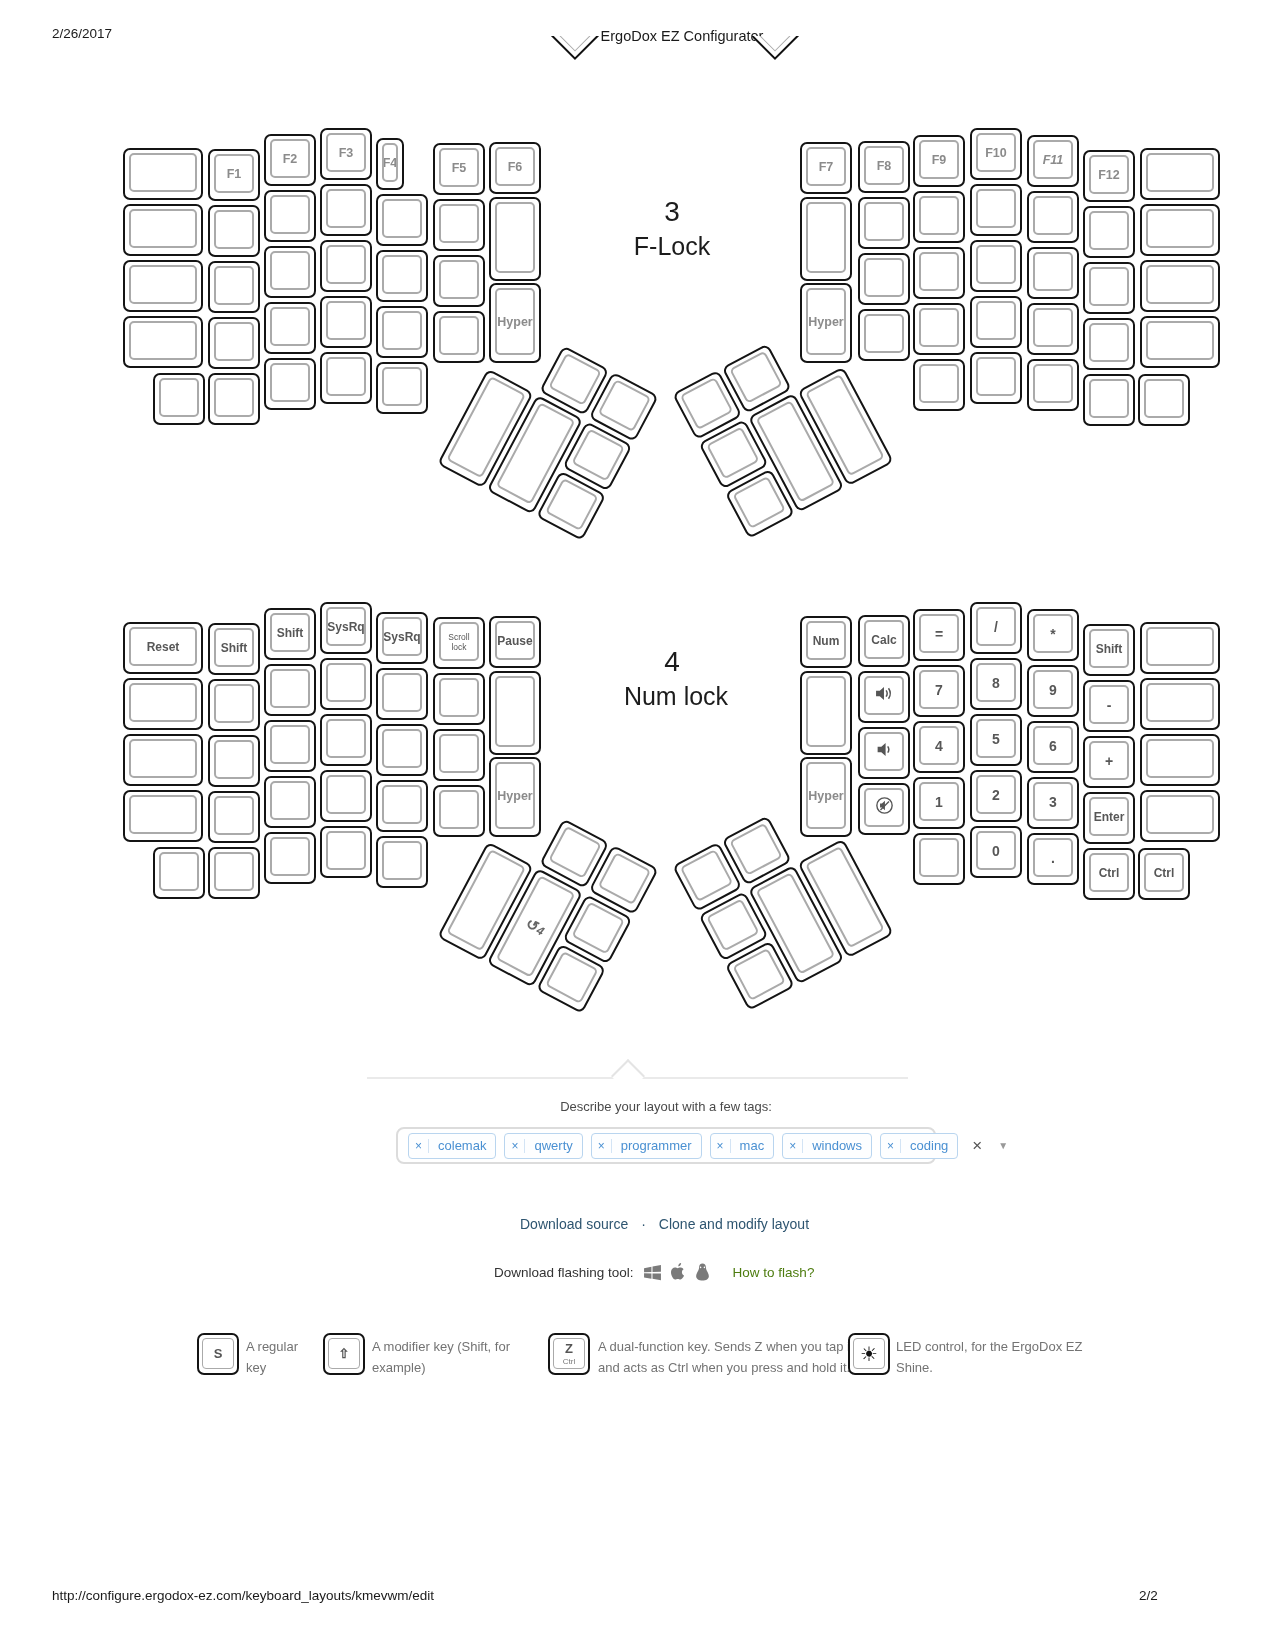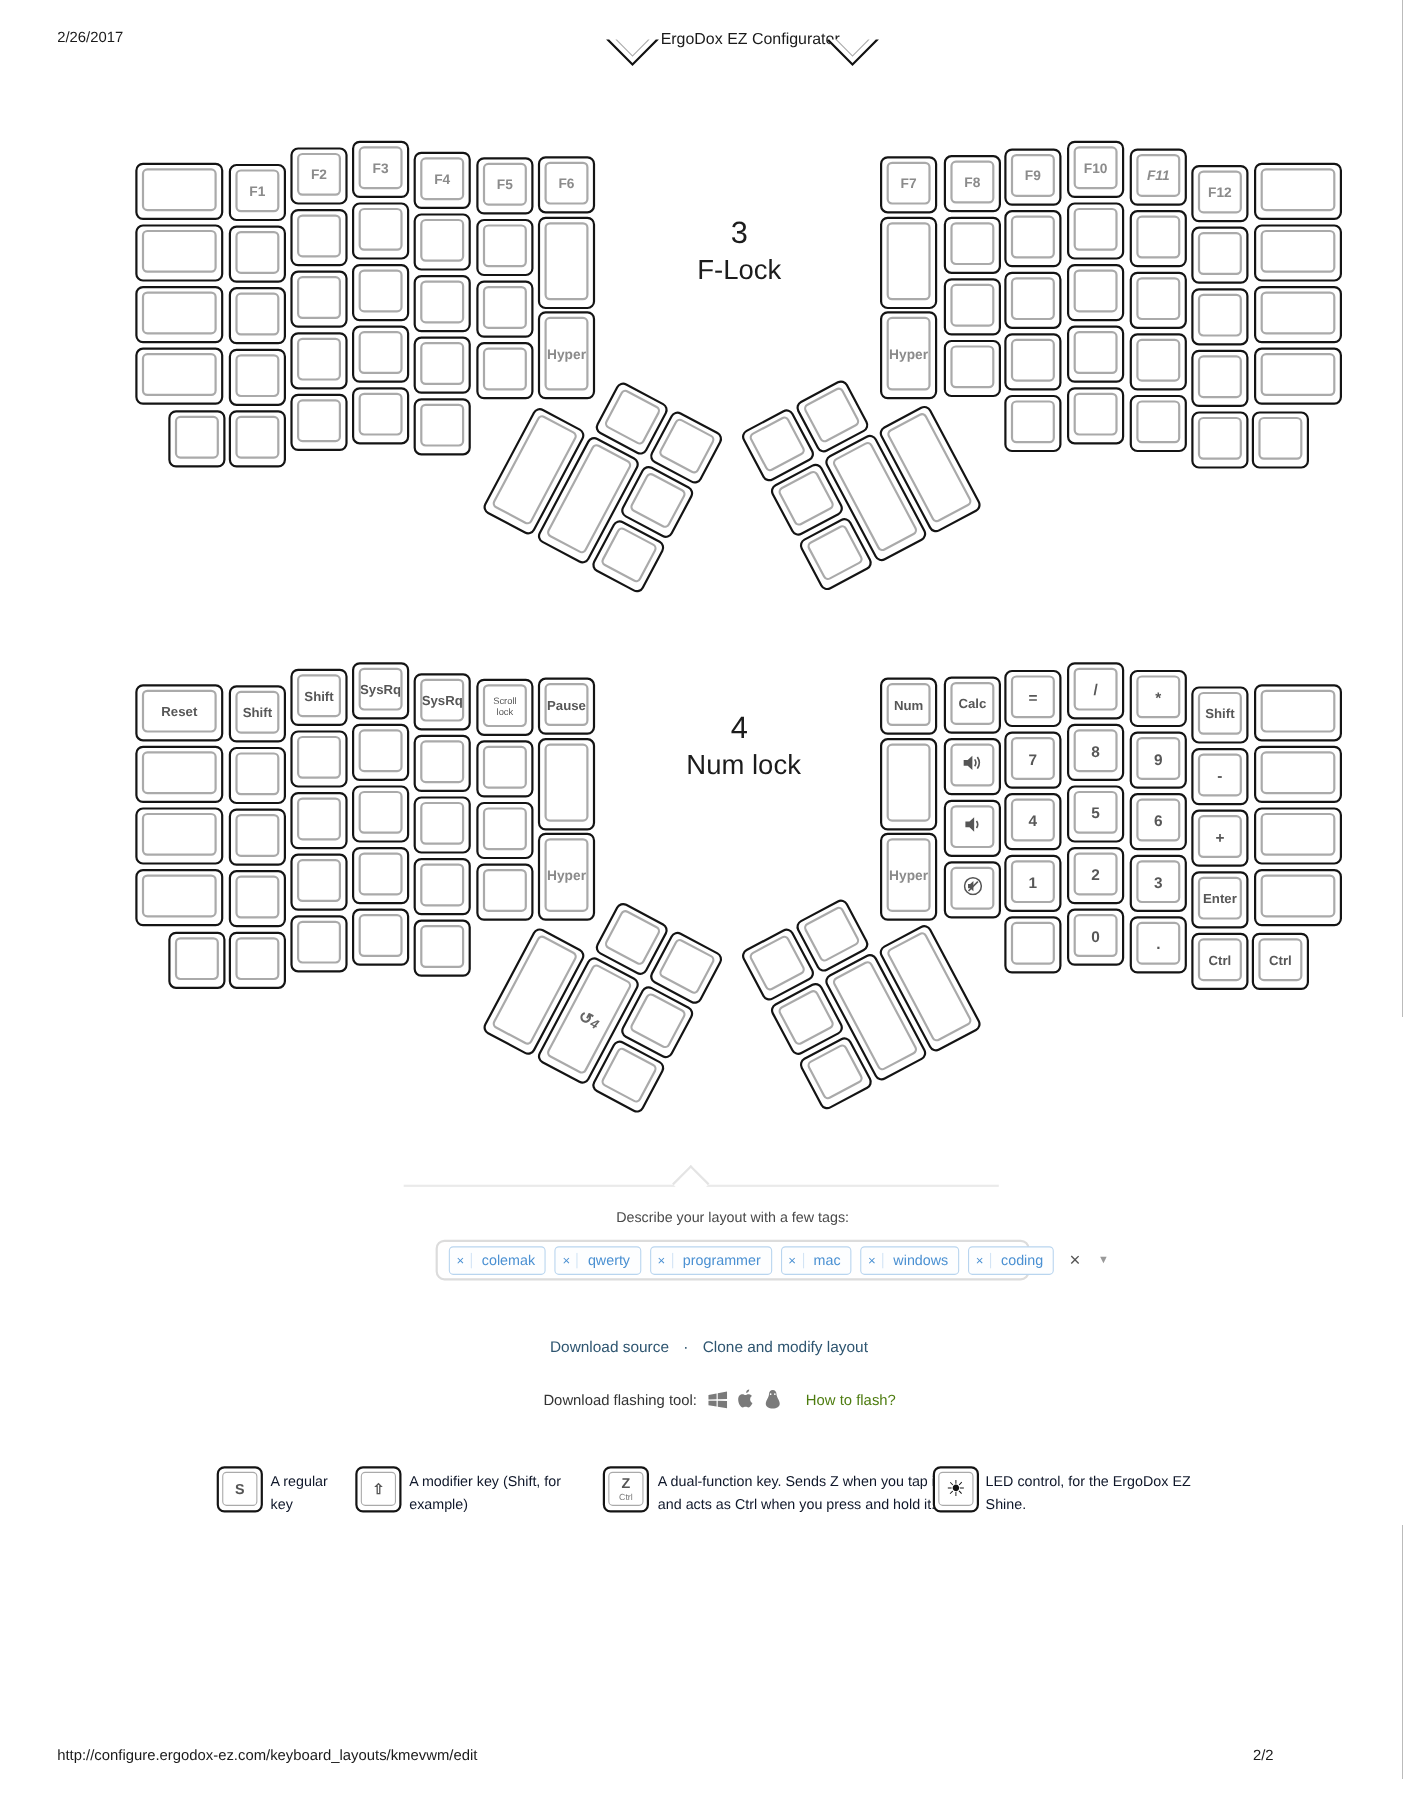--- a/index.html
+++ b/index.html
@@ -48,21 +48,21 @@
   .flashrow{position:absolute;display:flex;align-items:center;gap:9px;font-size:13.5px;color:#333;}
   .flashrow .how{color:#4d7c0f;margin-left:14px;}
   .flashrow svg{display:block;}
   
   .cap{position:absolute;width:42px;height:42px;background:#fff;border:2.5px solid #141414;border-radius:7px;box-sizing:border-box;}
   .captop{position:absolute;inset:3px 3px 4px 3px;border:1.5px solid #aaa;border-radius:4px;
           display:flex;flex-direction:column;align-items:center;justify-content:center;line-height:1;}
   .capg{font-size:13px;font-weight:bold;color:#555;}
   .capsub{font-size:8px;color:#777;margin-top:3px;}
   .capled{font-size:20px;color:#111;font-weight:normal;}
-  .legtxt{position:absolute;font-size:13px;color:#0f172a;line-height:21px;}
+  .legtxt{position:absolute;font-size:13px;color:#737373;line-height:21px;}
 </style>
 </head>
 <body>
 
 <div class="page">
 
   <div class="abs hdr" style="left:52px;top:26px;">2/26/2017</div>
   <div class="abs hdr ctr" style="left:682px;top:28px;font-size:14.5px;">ErgoDox EZ Configurator</div>
 
   <div class="tipclip" style="left:545px;top:36px;">
@@ -135,21 +135,21 @@
       </div>
       <div class="key" style="left: 320px; top: 240px; width: 52px; height: 52px;">
         <div class="keytop"></div>
       </div>
       <div class="key" style="left: 320px; top: 296px; width: 52px; height: 52px;">
         <div class="keytop"></div>
       </div>
       <div class="key" style="left: 320px; top: 352px; width: 52px; height: 52px;">
         <div class="keytop"></div>
       </div>
-      <div class="key" style="left: 376px; top: 138px; width: 52px; height: 52px;">
+      <div class="key" style="left: 376px; top: 138px; width: 28px; height: 52px;">
         <div class="keytop">
           <span class="klabel lbl-light">F4</span>
         </div>
       </div>
       <div class="key" style="left: 376px; top: 194px; width: 52px; height: 52px;">
         <div class="keytop"></div>
       </div>
       <div class="key" style="left: 376px; top: 250px; width: 52px; height: 52px;">
         <div class="keytop"></div>
       </div>
@@ -685,21 +685,21 @@
         </span>
         <span class="pill">
           <span class="x">×</span>
           <span class="t">coding</span>
         </span>
       </span>
     <span class="clearx">×</span>
     <span class="caret">▼</span>
   </div>
 
-  <div class="linksrow" style="left:500px;top:1216px;">
+  <div class="linksrow" style="left:520px;top:1216px;">
     <a href="#">Download source</a>
     <span class="dot">·</span>
     <a href="#">Clone and modify layout</a>
   </div>
 
   <div class="flashrow" style="left:494px;top:1260px;height:24px;">
     <span>Download flashing tool:</span>
     <span>
       <svg width="19" height="17" viewBox="0 0 18 16">
           <path fill="#7a7a7a" d="M1,3.9 L8,2.6 L8,7.5 L1,7.8 Z M9,2.4 L17,1 L17,7.4 L9,7.5 Z M1,8.8 L8,8.9 L8,13.9 L1,12.7 Z M9,8.9 L17,9 L17,15.4 L9,14 Z"></path>

